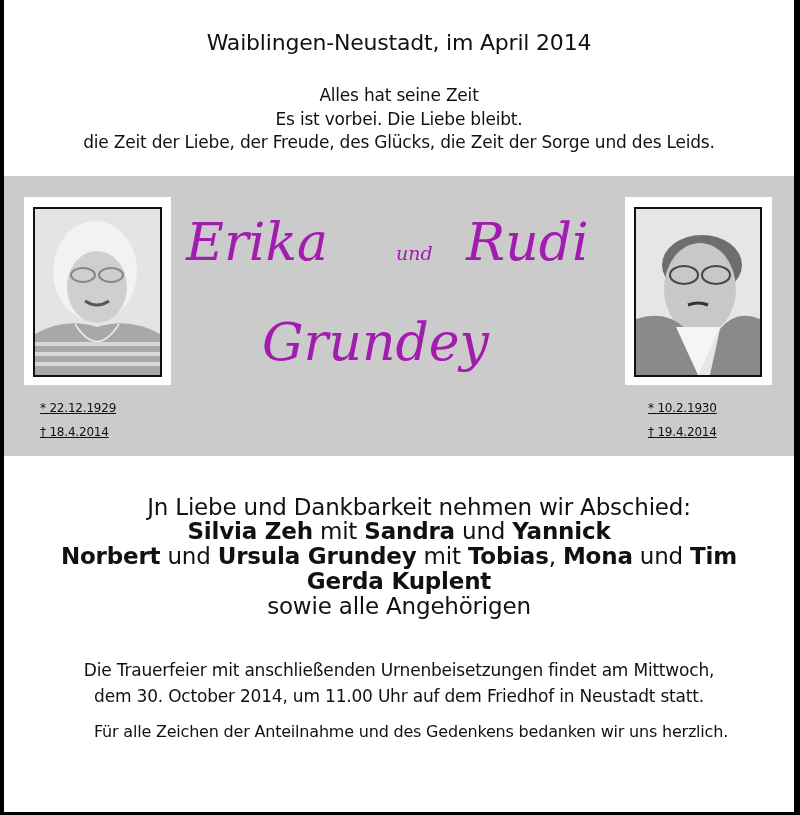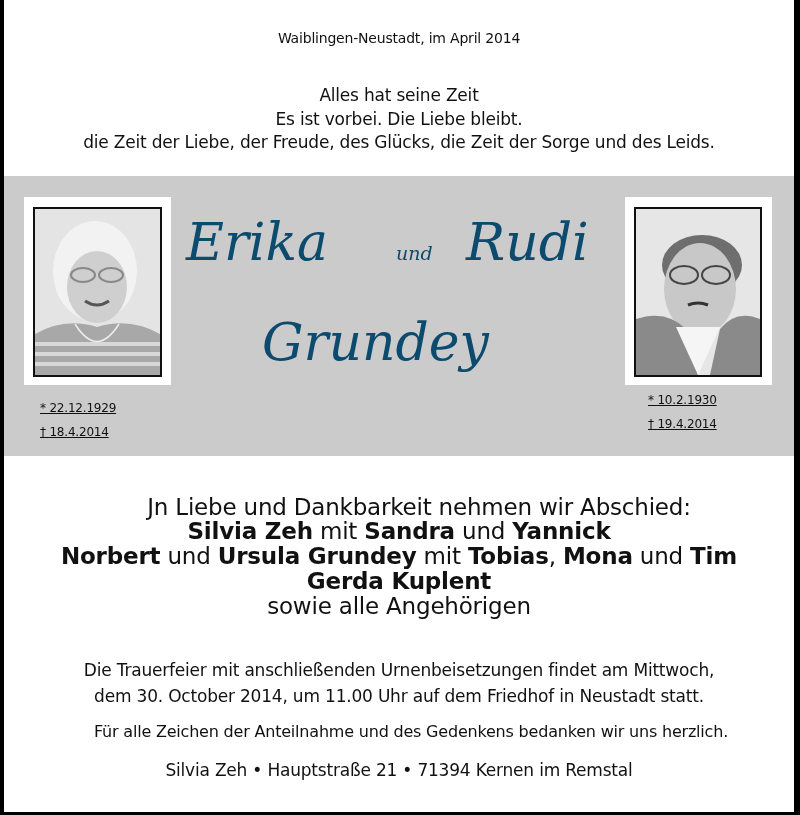--- a/index.html
+++ b/index.html
@@ -1,27 +1,27 @@
 <!DOCTYPE html>
 <html><head>
 <meta charset="utf-8">
 <style>
   html, body { margin:0; padding:0; }
   body { width:800px; height:815px; background:#000; position:relative; overflow:hidden;
          font-family:"DejaVu Sans", sans-serif; color:#111; }
   .page { position:absolute; left:4px; top:0; width:790px; height:812px; background:#fff; }
   .c { position:absolute; left:0; width:790px; text-align:center; white-space:nowrap; }
   .hand { font-family:"DejaVu Sans", sans-serif; letter-spacing:-0.2px; }
-  .t-place { top:30px; font-size:14px; }
+  .t-place { top:30px; font-size:22px; }
   .t-quote { top:84px; font-size:17px; line-height:23.5px; }
   .band { position:absolute; left:0; top:176px; width:790px; height:280px; background:#cbcbcb; }
   .photo-frame { position:absolute; background:#fff; }
   .photo { position:absolute; border:2px solid #111; box-sizing:border-box; overflow:hidden; background:#e2e2e2; }
   .dates { position:absolute; font-size:12px; line-height:24px; text-align:left; white-space:nowrap;text-decoration:underline; }
-  .name-line { position:absolute; font-family:"DejaVu Serif", serif; font-style:italic; color:#0c4a6e; white-space:nowrap; }
+  .name-line { position:absolute; font-family:"DejaVu Serif", serif; font-style:italic; color:#a21caf; white-space:nowrap; }
   .big { font-size:52px; }
   .und-small { font-size:19px; }
   .t-farewell { top:494px; font-size:23px;padding-left:20px; }
   .t-family { top:519px; font-size:23px; line-height:25px; }
   .b { font-weight:bold; }
   .t-ceremony { top:657px; font-size:17px; line-height:26px; }
   .t-thanks { top:722px; font-size:16px;padding-left:12px; }
   .t-address { top:760px; font-size:17px; }
 </style>
 </head>
@@ -72,21 +72,21 @@
           <ellipse cx="64" cy="80" rx="36" ry="46" fill="#c8c8c8"></ellipse>
           <ellipse cx="48" cy="66" rx="14" ry="9" fill="none" stroke="#444" stroke-width="2"></ellipse>
           <ellipse cx="80" cy="66" rx="14" ry="9" fill="none" stroke="#444" stroke-width="2"></ellipse>
           <path d="M52 96 Q62 92 72 96" stroke="#333" stroke-width="3" fill="none"></path>
           <path d="M0 110 Q30 100 50 120 L62 166 L0 166 Z" fill="#8a8a8a"></path>
           <path d="M124 110 Q100 100 84 120 L74 166 L124 166 Z" fill="#8a8a8a"></path>
           <path d="M40 118 L62 166 L84 118 Z" fill="#f5f5f5"></path>
         </svg>
       </div>
     </div>
-    <div class="dates hand" style="left:644px; top:212px;">
+    <div class="dates hand" style="left:644px; top:220px;">
       <div>* 10.2.1930</div>
       <div>† 19.4.2014</div>
     </div>
   </div>
 
   <div class="c hand t-farewell">Jn Liebe und Dankbarkeit nehmen wir Abschied:</div>
 
   <div class="c hand t-family">
     <div>
       <span class="b">Silvia Zeh</span><span> mit </span><span class="b">Sandra</span><span> und </span><span class="b">Yannick</span>
@@ -98,14 +98,13 @@
     <div>sowie alle Angehörigen</div>
   </div>
 
   <div class="c hand t-ceremony">
     <div>Die Trauerfeier mit anschließenden Urnenbeisetzungen findet am Mittwoch,</div>
     <div>dem 30. October 2014, um 11.00 Uhr auf dem Friedhof in Neustadt statt.</div>
   </div>
 
   <div class="c hand t-thanks">Für alle Zeichen der Anteilnahme und des Gedenkens bedanken wir uns herzlich.</div>
 
-  <div class="c hand t-address">Silvia Zeh • Hauptstraße 21 • 71394 Kernen im Remstal</div>
 </div>
 
 </body></html>

